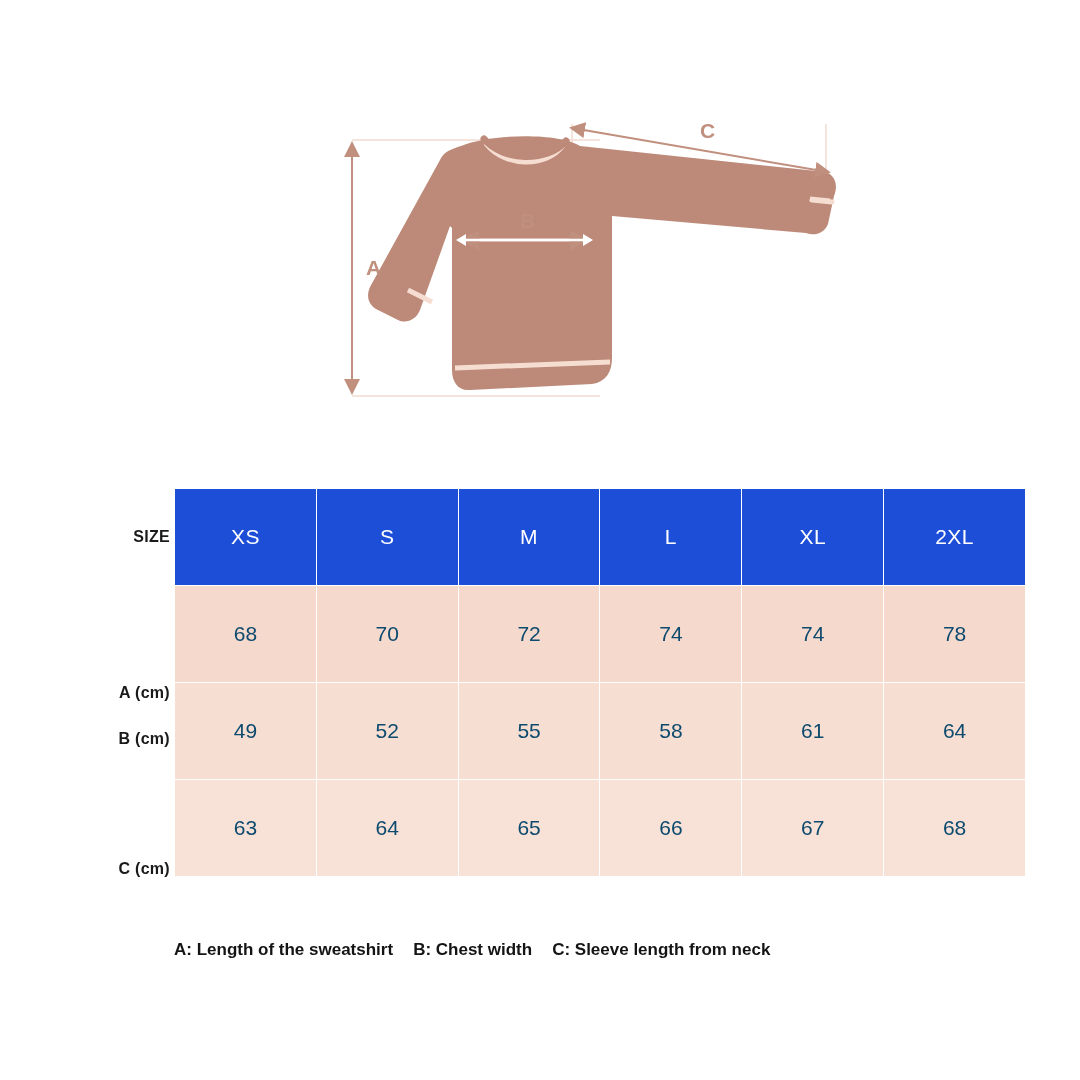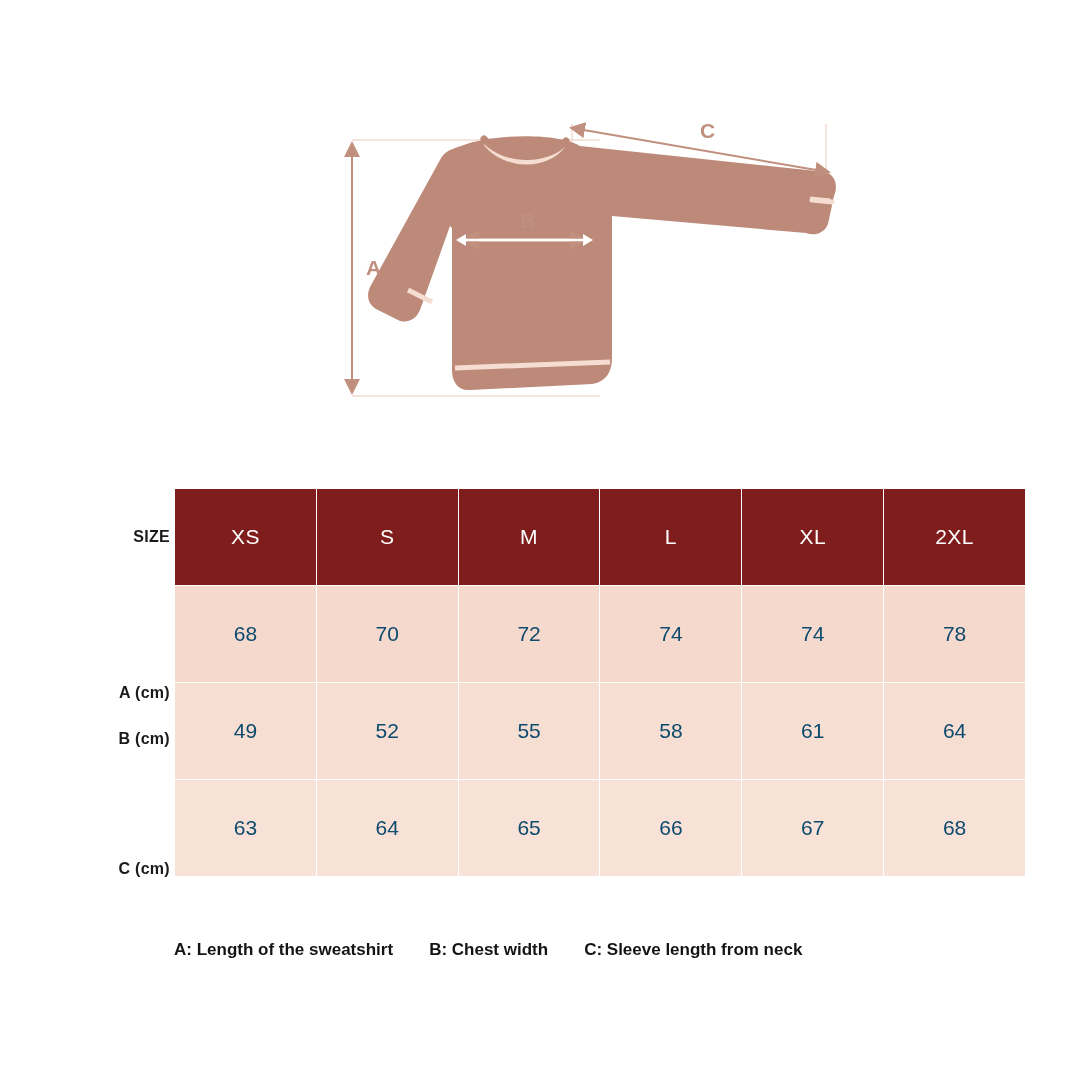--- a/index.html
+++ b/index.html
@@ -51,21 +51,21 @@
     left: 0;
     width: 170px;
     text-align: right;
     padding-right: 4px;
     font-weight: bold;
     font-size: 16px;
     color: #1a1a1a;
     letter-spacing: 0.3px;
   }
   .head-cell {
-    background: #7f1d1d;
+    background: #1d4ed8;
     color: #ffffff;
     font-size: 21px;
     letter-spacing: 0.5px;
   }
   .data-cell {
     background: #f6d9cd;
     color: #0c4a6e;
     font-size: 21px;
   }
   .tint-b { background: #f7ded3; }
@@ -73,21 +73,21 @@
 
   .legend {
     position: absolute;
     left: 174px;
     top: 940px;
     width: 880px;
     font-size: 17px;
     font-weight: bold;
     color: #141414;
     display: flex;
-    gap: 36px;
+    gap: 20px;
     white-space: nowrap;
   }
 
   .diag-letter {
     font-family: "Liberation Sans", sans-serif;
     font-weight: bold;
     fill: #c08f7e;
     font-size: 21px;
   }
 </style>

